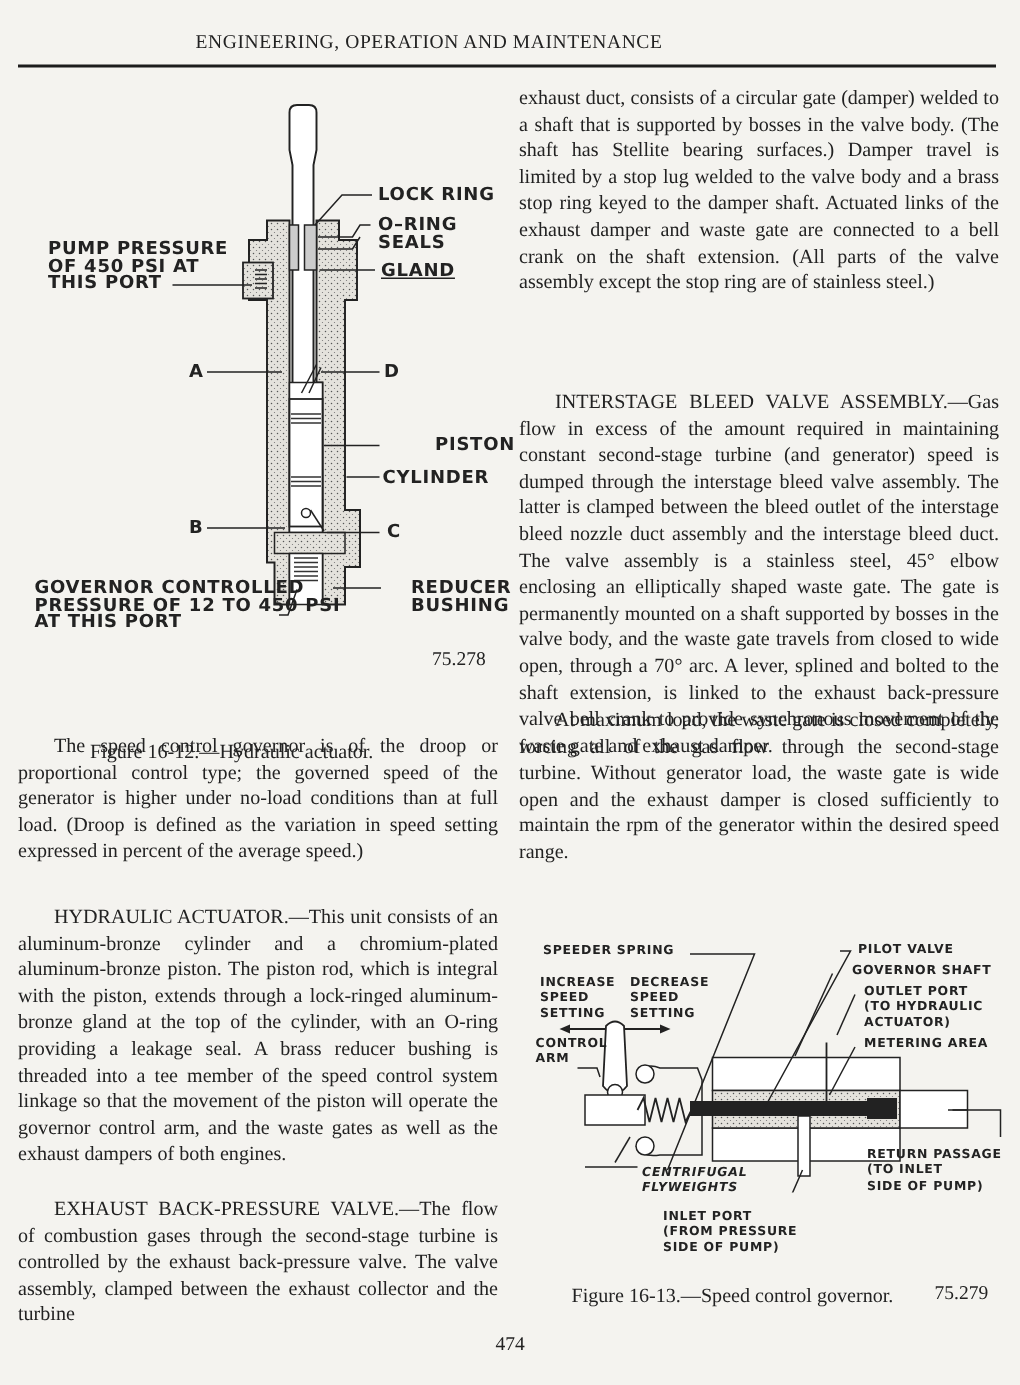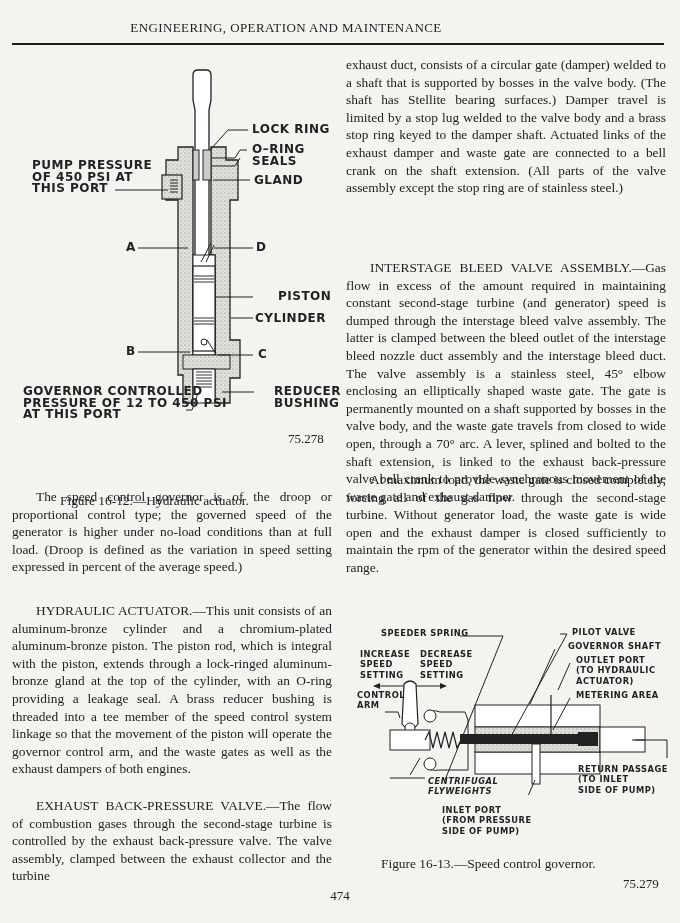--- a/index.html
+++ b/index.html
@@ -72,27 +72,27 @@
   <line x1="231" y1="318" x2="253" y2="318" stroke="#222"></line>
   <line x1="138" y1="352" x2="190" y2="352" stroke="#222"></line>
   <line x1="218" y1="355" x2="253" y2="355" stroke="#222"></line>
   <line x1="222" y1="392" x2="254" y2="392" stroke="#222"></line>
   <polyline points="186,410 192,410 198,393" fill="none" stroke="#222"></polyline>
 </svg>
 
 <div class="label" style="left:252px;top:124px;">LOCK RING</div>
 <div class="label" style="left:252px;top:144px;">O–RING
 SEALS</div>
-<div class="label" style="left:254px;top:175px;">GLAND</div>
+<div class="label" style="left:254px;top:175px;text-decoration:underline;">GLAND</div>
 <div class="label" style="left:32px;top:160px;">PUMP PRESSURE
 OF 450 PSI AT
 THIS PORT</div>
 <div class="label" style="left:126px;top:242px;">A</div>
 <div class="label" style="left:256px;top:242px;">D</div>
-<div class="label" style="left:254px;top:291px;padding-left:24px;">PISTON</div>
+<div class="label" style="left:266px;top:291px;padding-left:24px;">PISTON</div>
 <div class="label" style="left:255px;top:313px;">CYLINDER</div>
 <div class="label" style="left:126px;top:346px;">B</div>
 <div class="label" style="left:258px;top:349px;">C</div>
 <div class="label" style="left:23px;top:386px;">GOVERNOR CONTROLLED
 PRESSURE OF 12 TO 450 PSI
 AT THIS PORT</div>
 <div class="label" style="left:274px;top:386px;">REDUCER
 BUSHING</div>
 
 <div class="fignum" style="left:288px;top:431px;">75.278</div>
@@ -160,21 +160,21 @@
   <polyline points="560,634 567,634 510,738" fill="none" stroke="#222"></polyline>
   <polyline points="555,649 530,704" fill="none" stroke="#222"></polyline>
   <polyline points="570,663 558,690" fill="none" stroke="#222"></polyline>
   <polyline points="570,698 553,730" fill="none" stroke="#222"></polyline>
   <polyline points="385,712 398,712 400,718" fill="none" stroke="#222"></polyline>
   <polyline points="390,778 405,778 425,778" fill="none" stroke="#222"></polyline>
   <polyline points="420,758 410,775" fill="none" stroke="#222"></polyline>
   <polyline points="514,796 528,796 535,780" fill="none" stroke="#222"></polyline>
 </svg>
 
-<div class="label label-sm" style="left:381px;top:628px;">SPEEDER SPRING</div>
+<div class="label label-sm" style="left:362px;top:628px;">SPEEDER SPRING</div>
 <div class="label label-sm" style="left:572px;top:627px;">PILOT VALVE</div>
 <div class="label label-sm" style="left:568px;top:641px;">GOVERNOR SHAFT</div>
 <div class="label label-sm" style="left:360px;top:649px;">INCREASE
 SPEED
 SETTING</div>
 <div class="label label-sm" style="left:420px;top:649px;">DECREASE
 SPEED
 SETTING</div>
 <div class="label label-sm" style="left:576px;top:655px;">OUTLET PORT
 (TO HYDRAULIC
@@ -184,16 +184,16 @@
 <div class="label label-sm" style="left:576px;top:690px;">METERING AREA</div>
 <div class="label label-sm" style="left:578px;top:764px;">RETURN PASSAGE
 (TO INLET
 SIDE OF PUMP)</div>
 <div class="label label-sm" style="left:428px;top:776px;font-style:italic;">CENTRIFUGAL
 FLYWEIGHTS</div>
 <div class="label label-sm" style="left:442px;top:805px;">INLET PORT
 (FROM PRESSURE
 SIDE OF PUMP)</div>
 
-<div class="fignum" style="left:623px;top:876px;">75.279</div>
+<div class="fignum" style="left:623px;top:854px;">75.279</div>
 <div class="caption" style="left:381px;top:856px;">Figure 16-13.—Speed control governor.</div>
 
 <div class="pagenum">474</div>
 
 </body></html>

